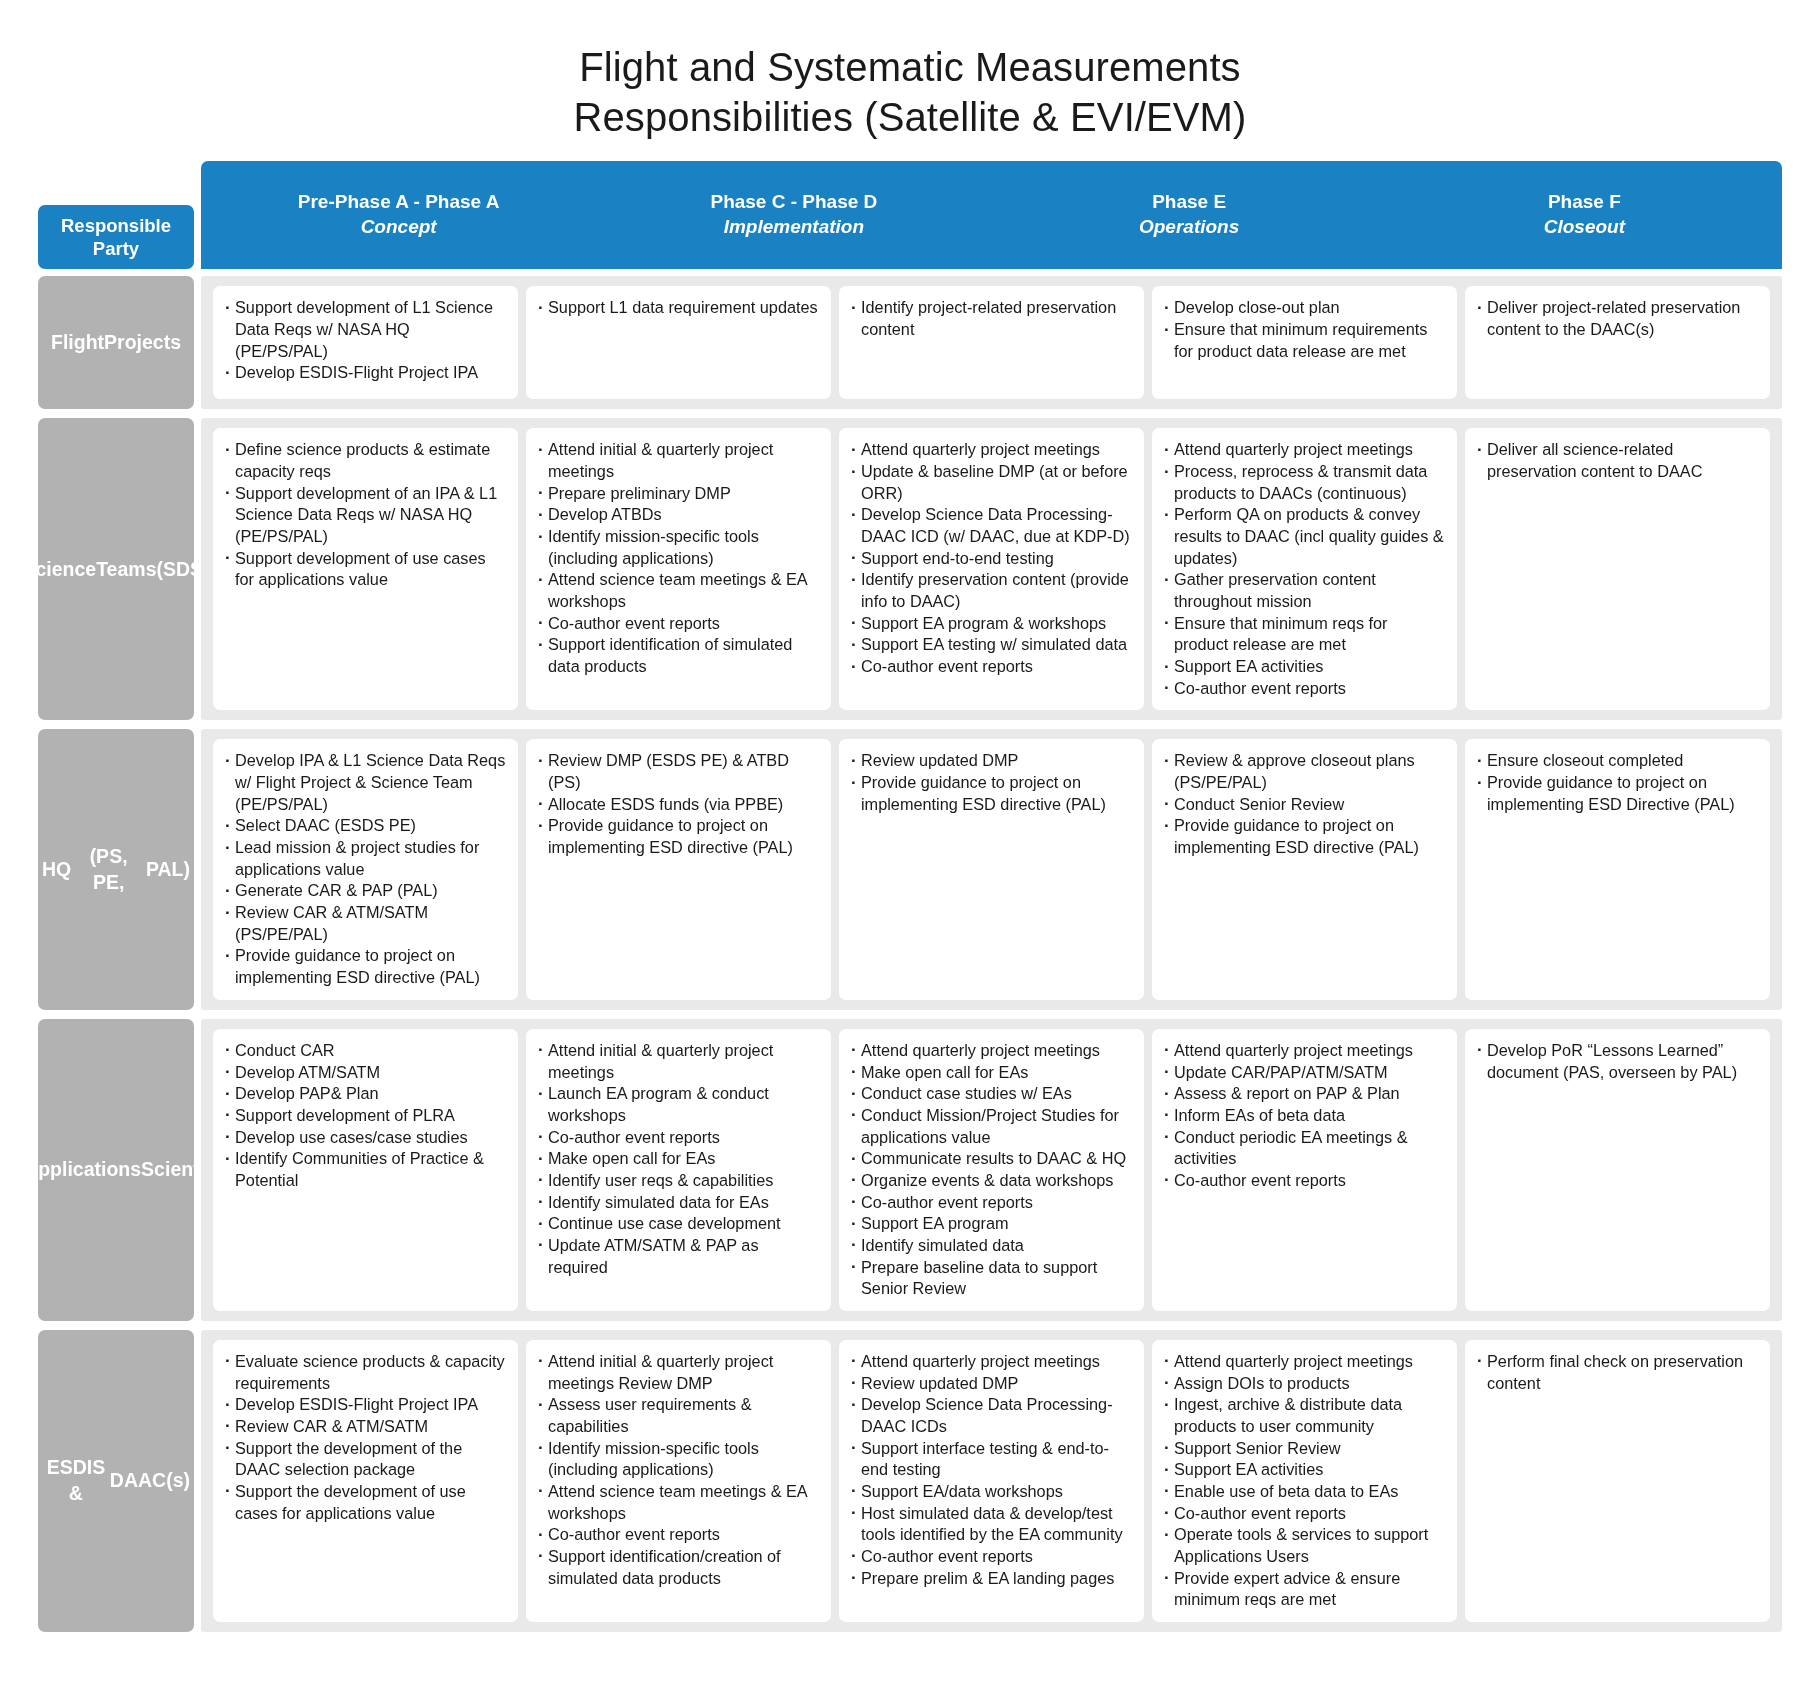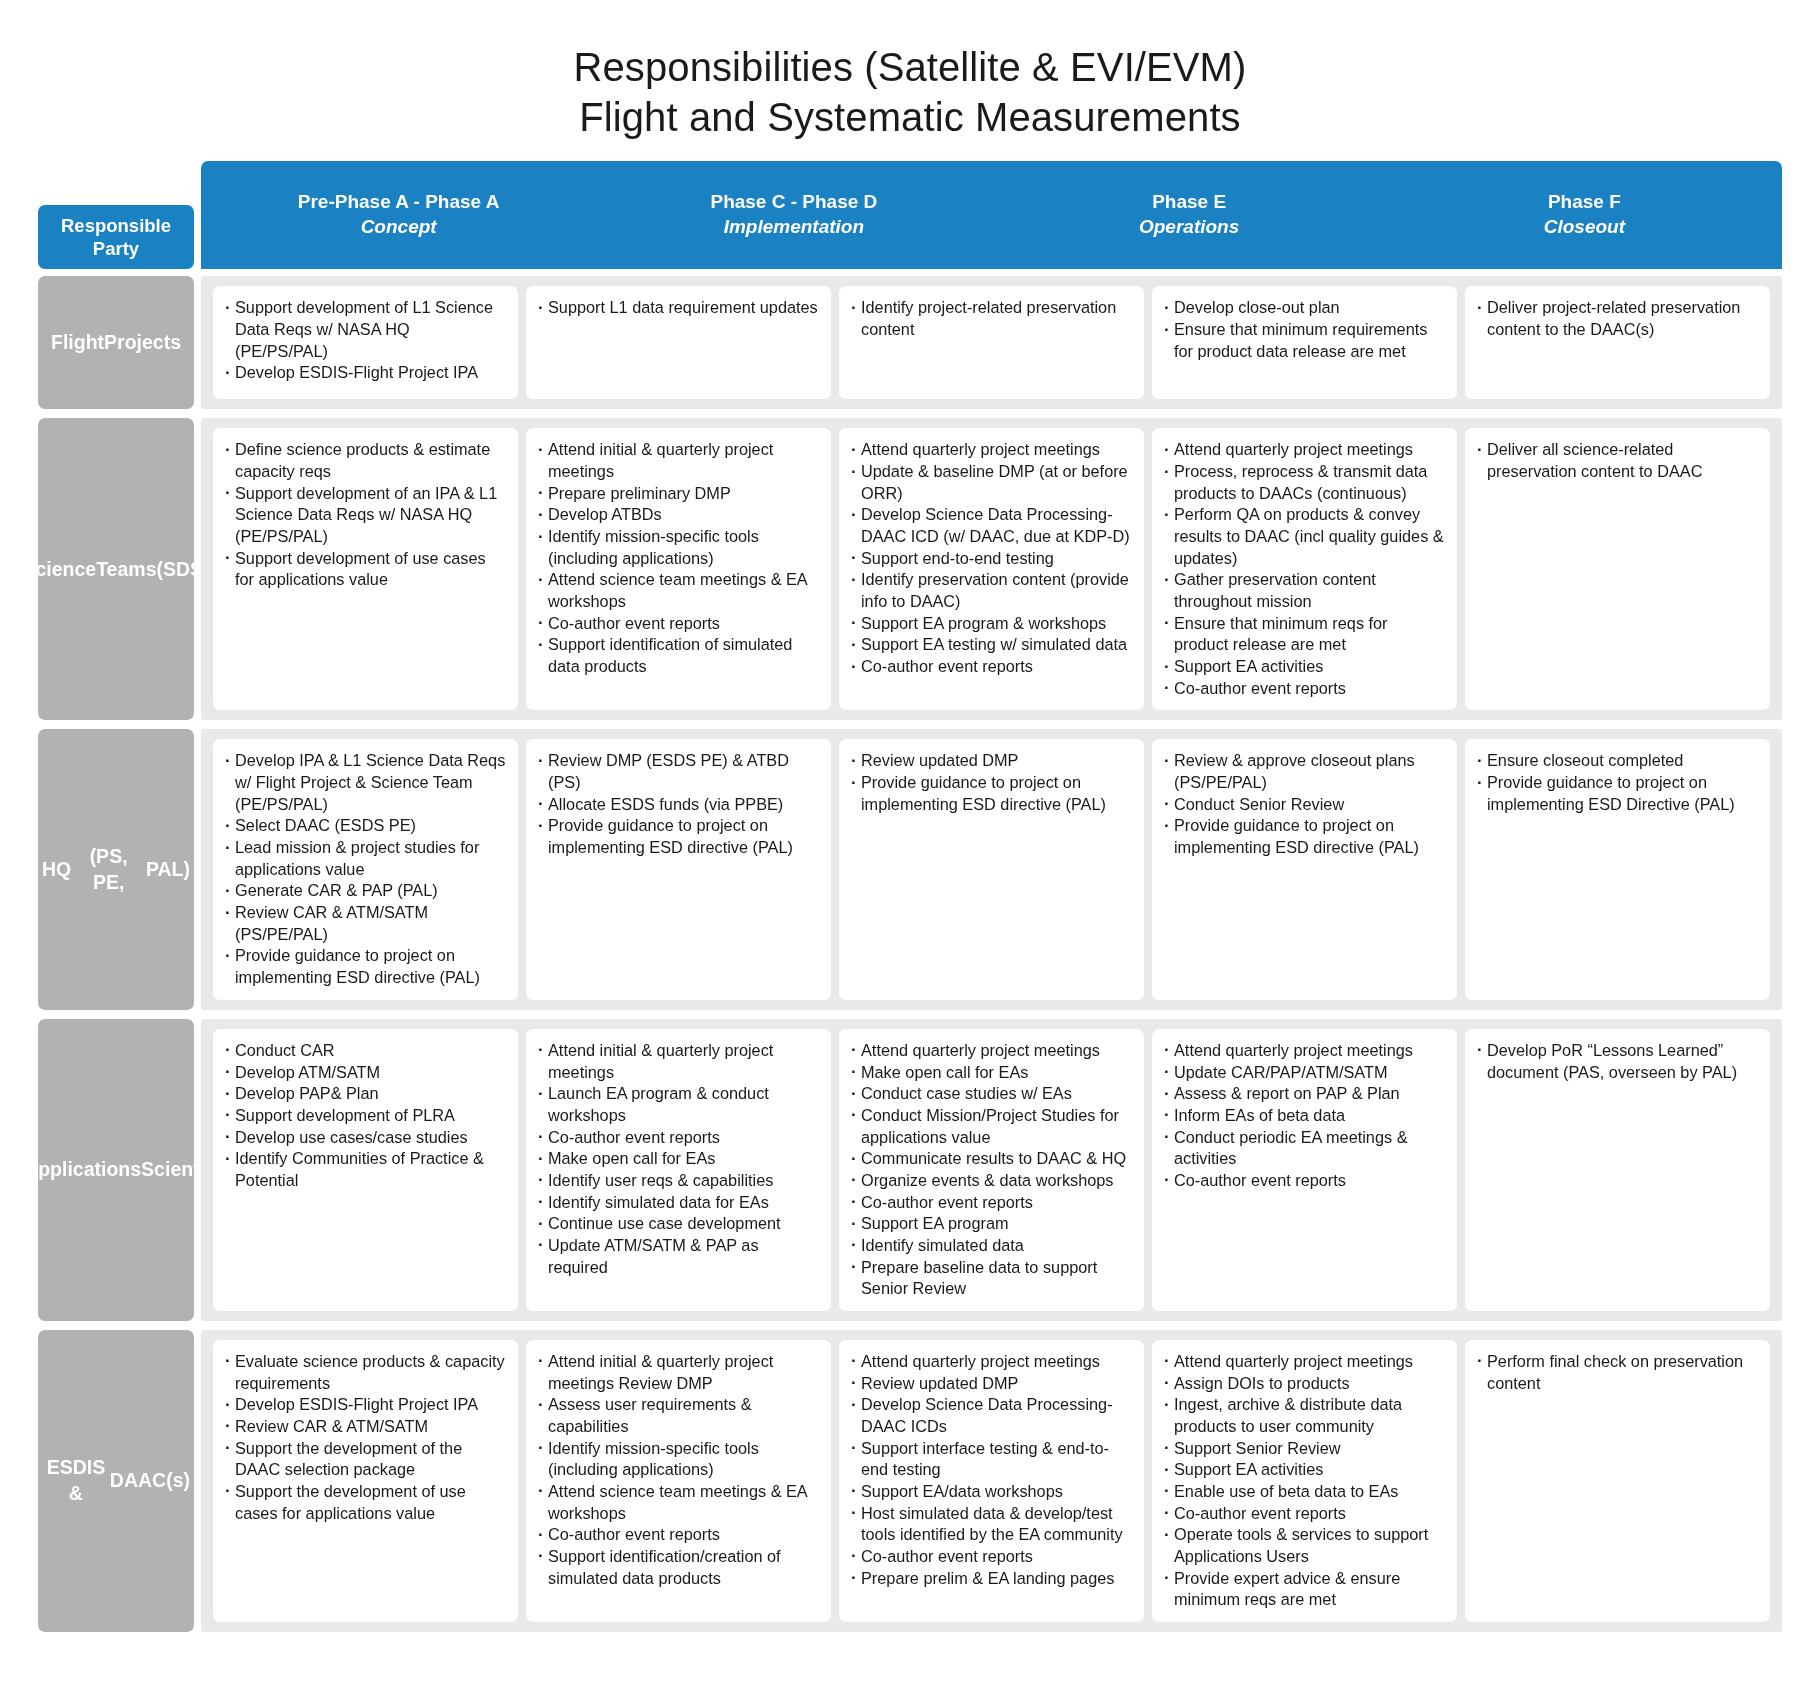--- a/index.html
+++ b/index.html
@@ -161,22 +161,22 @@
   .row-hq       .row-cells { min-height: 260px; }
   .row-pas      .row-cells { min-height: 262px; }
   .row-esdis    .row-cells { min-height: 262px; }
 </style>
 </head>
 <body>
 
 <div class="page">
 
   <div class="title-block">
+    <div class="title-line">Flight and Systematic Measurements</div>
     <div class="title-line">Responsibilities (Satellite &amp; EVI/EVM)</div>
-    <div class="title-line">Flight and Systematic Measurements</div>
   </div>
 
   <div class="matrix">
 
     <div class="hdr-row">
       <div class="hdr-party">
         <span>Responsible</span>
         <span>Party</span>
       </div>
       <div class="hdr-phases">

